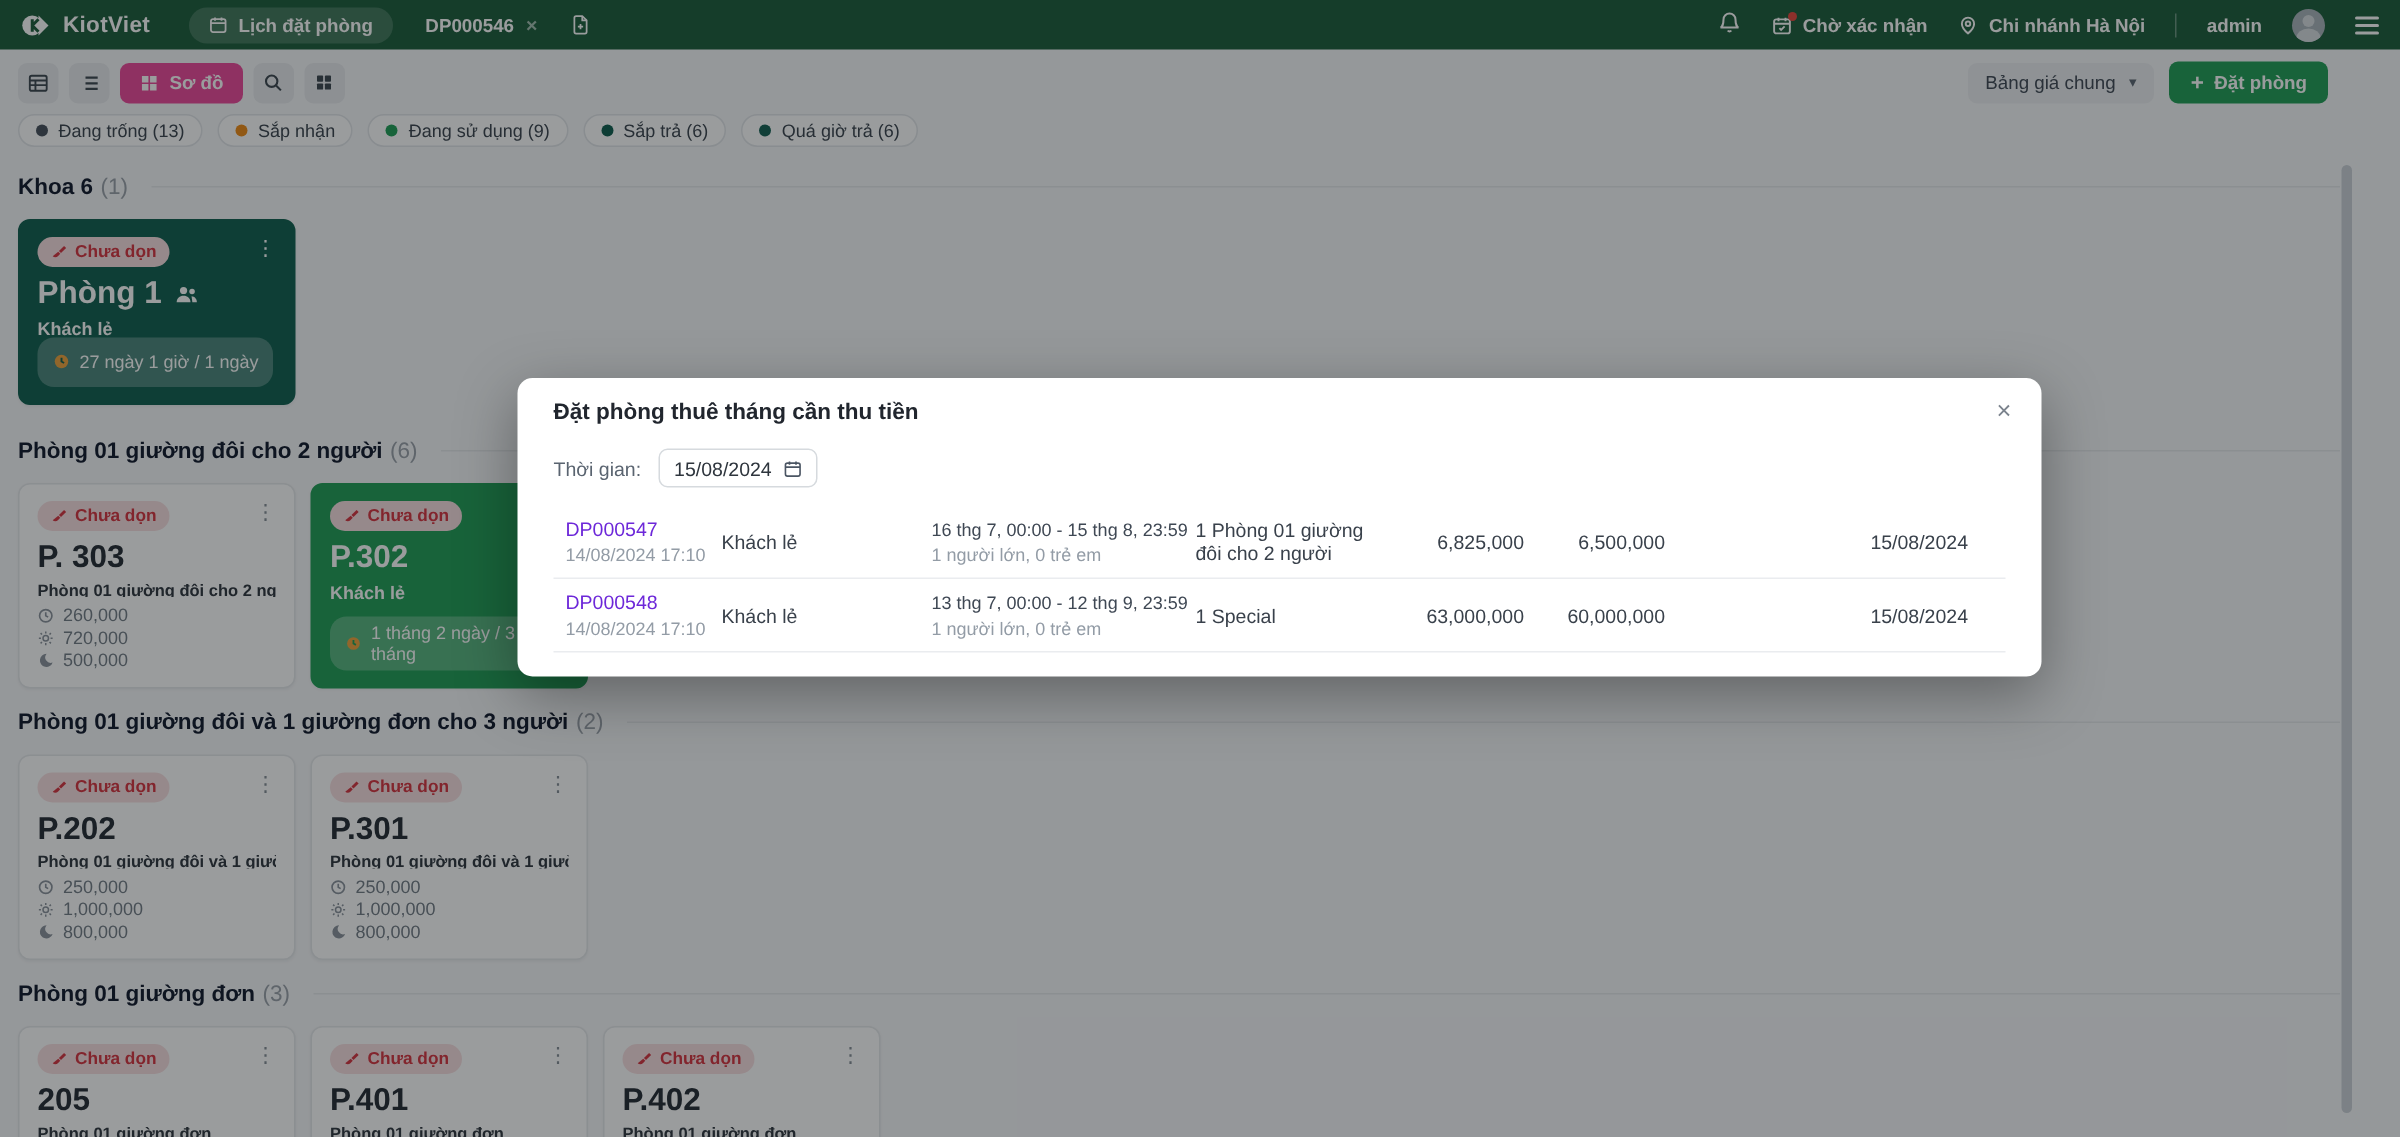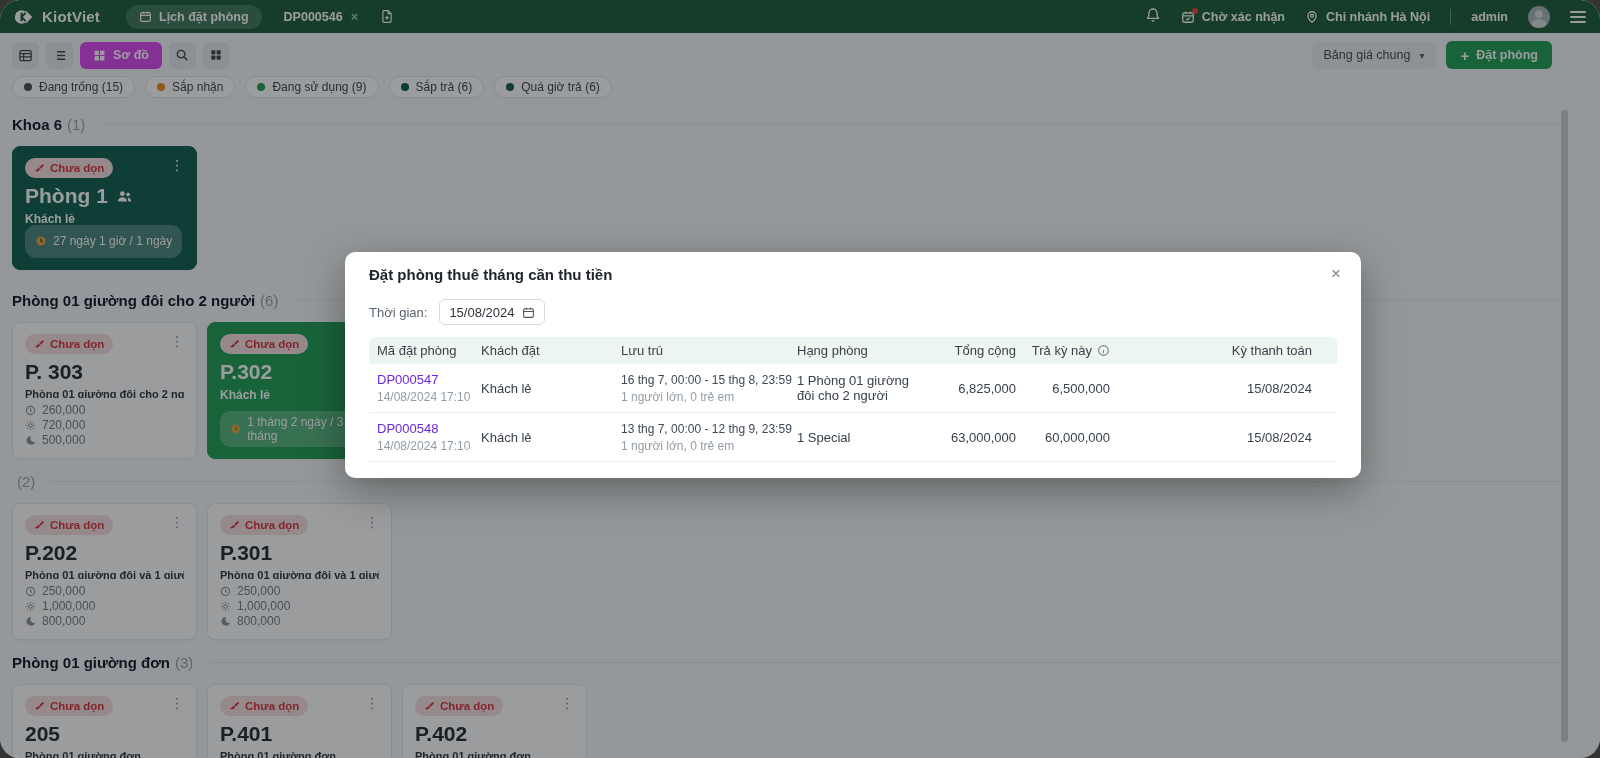--- a/index.html
+++ b/index.html
@@ -1,17 +1,17 @@
 <!DOCTYPE html>
 <html><head>
 <meta charset="utf-8">
 <style>
   * { margin:0; padding:0; box-sizing:border-box; }
   body { font-family:"Liberation Sans", sans-serif; background:#333; }
-  .screen { position:relative; width:1600px; height:758px; overflow:hidden; background:#f7f8fa;border-radius:20px; }
+  .screen { position:relative; width:1600px; height:758px; overflow:hidden; background:#f7f8fa; }
 
   
   .appbar { height:33px; background:#1b5c3a; display:flex; align-items:center; padding:0 14px; color:#fff; }
   .brand { display:flex; align-items:center; gap:8px; margin-right:26px; }
   .brand-name { font-size:15px; font-weight:bold; letter-spacing:.2px; }
   .tab-pill { display:flex; align-items:center; gap:7px; background:rgba(255,255,255,.17); border-radius:14px; height:24px; padding:0 13px; font-size:12.5px; font-weight:bold; }
   .tab-plain { display:flex; align-items:center; gap:8px; margin-left:22px; font-size:12.5px; font-weight:bold; }
   .tab-close { color:rgba(255,255,255,.6); font-size:13px; cursor:pointer; }
   .newtab { margin-left:22px; display:flex; align-items:center; }
   .appbar-right { margin-left:auto; display:flex; align-items:center; gap:20px; font-size:12.5px; font-weight:bold; }
@@ -21,21 +21,21 @@
   .vsep { width:1px; height:16px; background:rgba(255,255,255,.35); }
   .avatar { width:22px; height:22px; border-radius:50%; background:#aab3ba; position:relative; overflow:hidden; }
   .avatar:before { content:""; position:absolute; top:4px; left:7px; width:8px; height:8px; border-radius:50%; background:#d7dde1; }
   .avatar:after { content:""; position:absolute; top:13px; left:3px; width:16px; height:12px; border-radius:50%; background:#d7dde1; }
   .burger { display:flex; flex-direction:column; gap:3px; cursor:pointer; }
   .burger i { display:block; width:16px; height:2px; background:#fff; border-radius:1px; }
 
   
   .subbar { display:flex; align-items:center; padding:8px 48px 0 12px; height:36px; }
   .iconbtn { width:27px; height:27px; border-radius:6px; background:#e8ebee; color:#3c454e; display:flex; align-items:center; justify-content:center; margin-right:7px; cursor:pointer; }
-  .mapbtn { height:27px; border-radius:6px; background:#d946ef; color:#fff; font-size:12.5px; font-weight:bold; display:flex; align-items:center; gap:7px; padding:0 13px; margin-right:7px; cursor:pointer; }
+  .mapbtn { height:27px; border-radius:6px; background:#ec4899; color:#fff; font-size:12.5px; font-weight:bold; display:flex; align-items:center; gap:7px; padding:0 13px; margin-right:7px; cursor:pointer; }
   .subbar-right { margin-left:auto; display:flex; align-items:center; gap:10px; }
   .select { height:27px; border-radius:6px; background:#eceef1; color:#3f4854; font-size:12.5px; display:flex; align-items:center; gap:9px; padding:0 12px; cursor:pointer; }
   .select .caret { font-size:10px; color:#5a6470; }
   .primarybtn { height:28px; border-radius:6px; background:#1f9e55; color:#fff; font-size:12.5px; font-weight:bold; display:flex; align-items:center; gap:7px; padding:0 14px; cursor:pointer; }
   .primarybtn .plus { font-size:15px; font-weight:bold; }
 
   
   .chips { display:flex; gap:10px; padding:7px 12px 0; }
   .chip { height:22px; border-radius:11px; background:#fff; border:1px solid #e2e5e9; display:flex; align-items:center; gap:7px; padding:0 11px; font-size:12px; color:#3a434d; cursor:pointer; }
   .chip .dot { width:8px; height:8px; border-radius:50%; }
@@ -204,21 +204,21 @@
       <span class="primarybtn">
         <span class="plus">+</span>
         <span>Đặt phòng</span>
       </span>
     </div>
   </div>
 
   <div class="chips">
     <span class="chip">
         <i class="dot" style="background-color: rgb(69, 79, 91);"></i>
-        <span>Đang trống (15)</span>
+        <span>Đang trống (13)</span>
       </span>
     <span class="chip">
         <i class="dot" style="background-color: rgb(239, 139, 19);"></i>
         <span>Sắp nhận</span>
       </span>
     <span class="chip">
         <i class="dot" style="background-color: rgb(30, 158, 85);"></i>
         <span>Đang sử dụng (9)</span>
       </span>
     <span class="chip">
@@ -333,20 +333,21 @@
           <svg width="12" height="12" viewBox="0 0 24 24" fill="none" stroke="currentColor" stroke-width="2.6">
               <circle cx="12" cy="12" r="9" fill="currentColor" stroke="none"></circle>
               <path d="M12 7v5l3.5 2" stroke="#1f9e55"></path>
             </svg>
           <span>1 tháng 2 ngày / 3 tháng</span>
         </span>
       </div>
     </div>
 
     <div class="sec-head" style="margin-top:14px">
+      <span class="sec-title">Phòng 01 giường đôi và 1 giường đơn cho 3 người</span>
       <span class="sec-count">(2)</span>
       <span class="sec-line"></span>
     </div>
     <div class="cards">
       <div class="card h-std">
         <div class="card-top">
           <span class="clean-pill">
             <svg width="11" height="11" viewBox="0 0 24 24" fill="currentColor">
                 <path d="M19 2 22 5 14.5 12.5 11.5 9.5z"></path>
                 <path d="M10.5 10.5 13.5 13.5 10 17c-2 2-5.5 2-7.5 0z"></path>
@@ -493,35 +494,20 @@
       <span class="date-input">
         <span>15/08/2024</span>
         <svg width="13" height="13" viewBox="0 0 24 24" fill="none" stroke="currentColor" stroke-width="2">
             <rect x="3" y="5" width="18" height="16" rx="2.5"></rect>
             <path d="M8 3v4M16 3v4M3 10h18"></path>
           </svg>
       </span>
     </div>
 
     <div class="mtable">
-      <div class="trow thead">
-        <span class="c1">Mã đặt phòng</span>
-        <span class="c2">Khách đặt</span>
-        <span class="c3">Lưu trú</span>
-        <span class="c4">Hạng phòng</span>
-        <span class="c5">Tổng cộng</span>
-        <span class="c6">
-          <span>Trả kỳ này</span>
-          <svg width="13" height="13" viewBox="0 0 24 24" fill="none" stroke="currentColor" stroke-width="2">
-              <circle cx="12" cy="12" r="9"></circle>
-              <path d="M12 11v6M12 7.2v.4"></path>
-            </svg>
-        </span>
-        <span class="c7">Kỳ thanh toán</span>
-      </div>
 
       <div class="trow tbody-row">
         <span class="c1">
           <div class="code">DP000547</div>
           <div class="cell-sub">14/08/2024 17:10</div>
         </span>
         <span class="c2">Khách lẻ</span>
         <span class="c3">
           <div class="stay-main">16 thg 7, 00:00 - 15 thg 8, 23:59</div>
           <div class="cell-sub">1 người lớn, 0 trẻ em</div>

